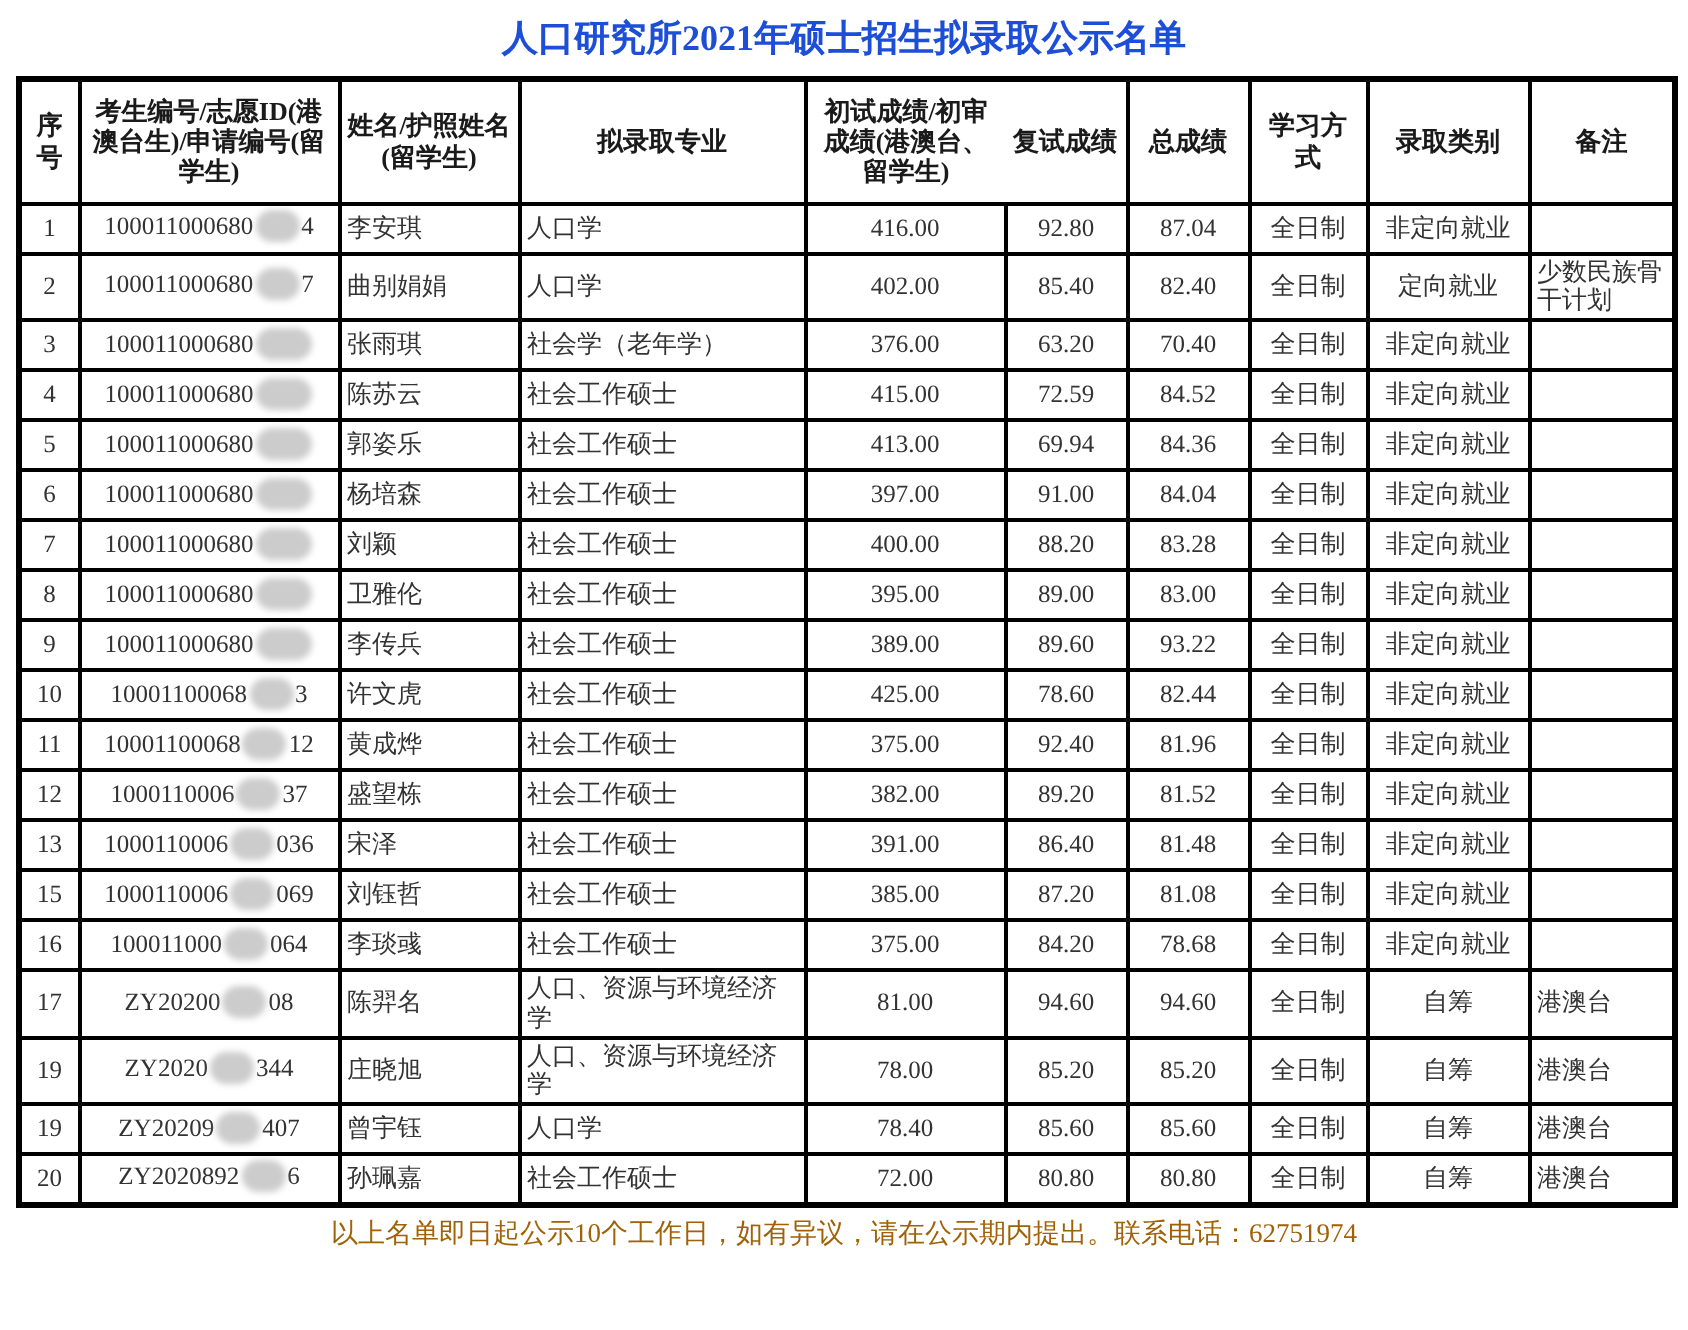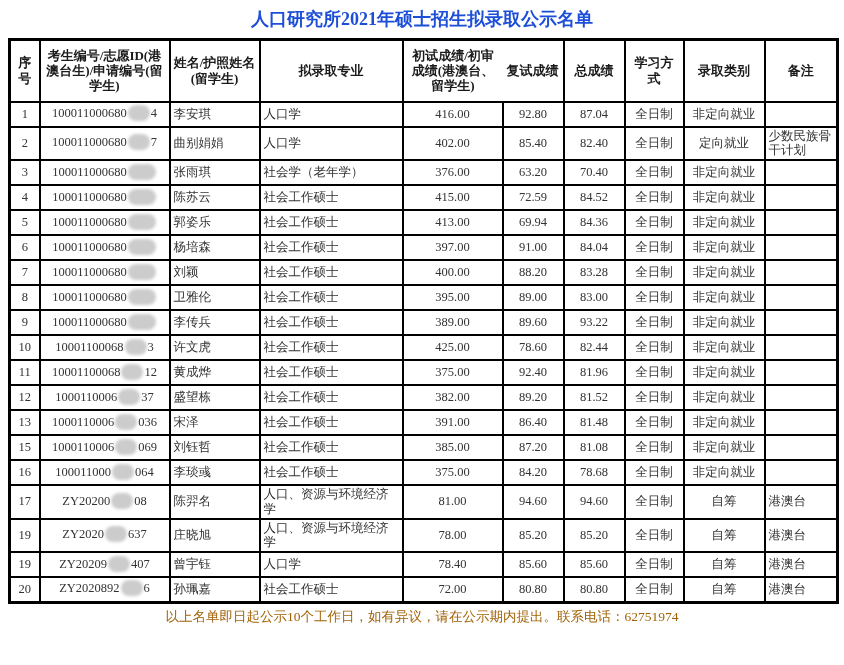--- a/index.html
+++ b/index.html
@@ -286,21 +286,21 @@
           <td class="l">人口、资源与环境经济学</td>
           <td class="c">81.00</td>
           <td class="c">94.60</td>
           <td class="c">94.60</td>
           <td class="c">全日制</td>
           <td class="c">自筹</td>
           <td class="l">港澳台</td>
         </tr>
         <tr>
           <td class="c">19</td>
-          <td class="c idcell"><span>ZY2020</span><span class="redact" style="width: 22px;"></span><span>637</span></td>
+          <td class="c idcell"><span>ZY2020</span><span class="redact" style="width: 22px;"></span><span>344</span></td>
           <td class="l">庄晓旭</td>
           <td class="l">人口、资源与环境经济学</td>
           <td class="c">78.00</td>
           <td class="c">85.20</td>
           <td class="c">85.20</td>
           <td class="c">全日制</td>
           <td class="c">自筹</td>
           <td class="l">港澳台</td>
         </tr>
         <tr>

